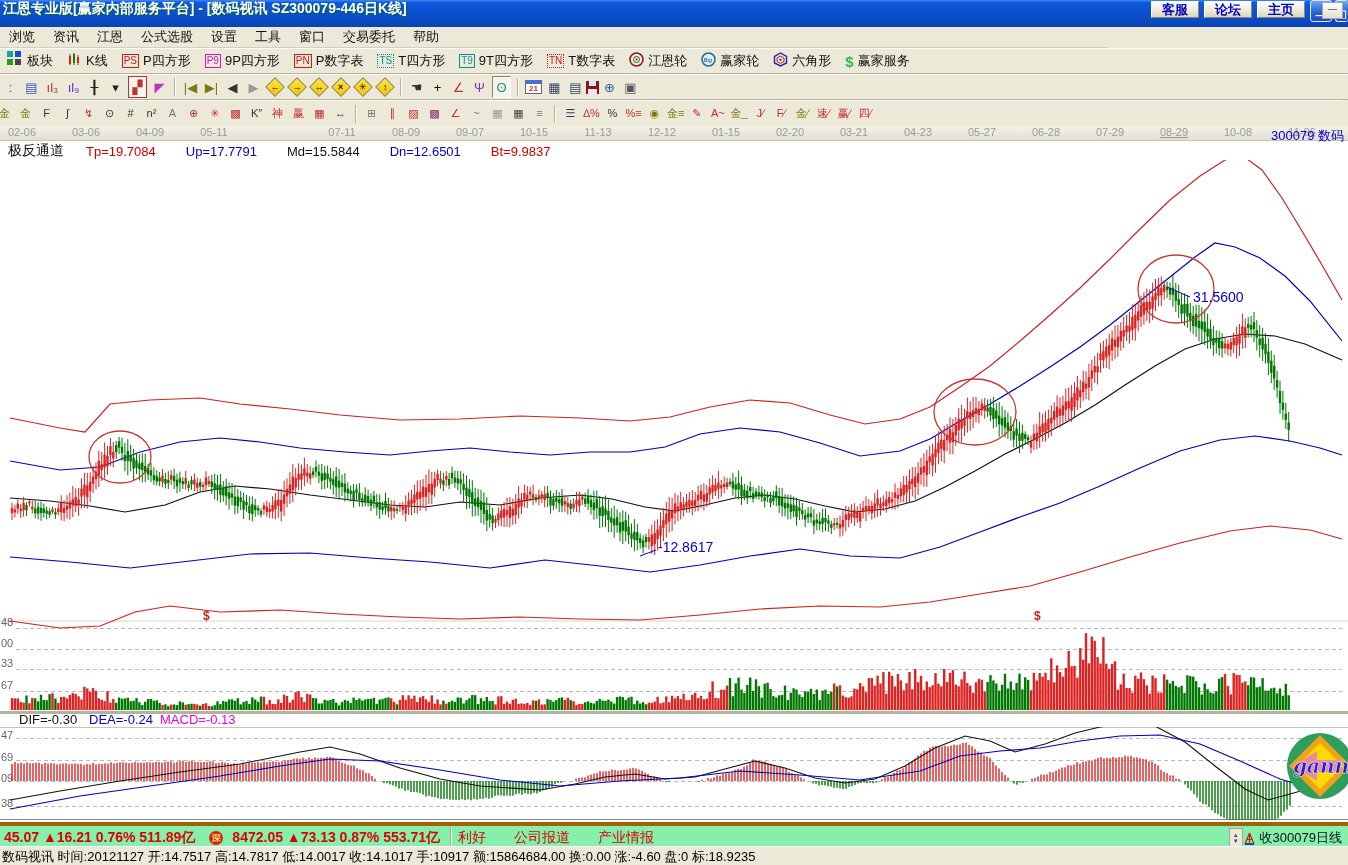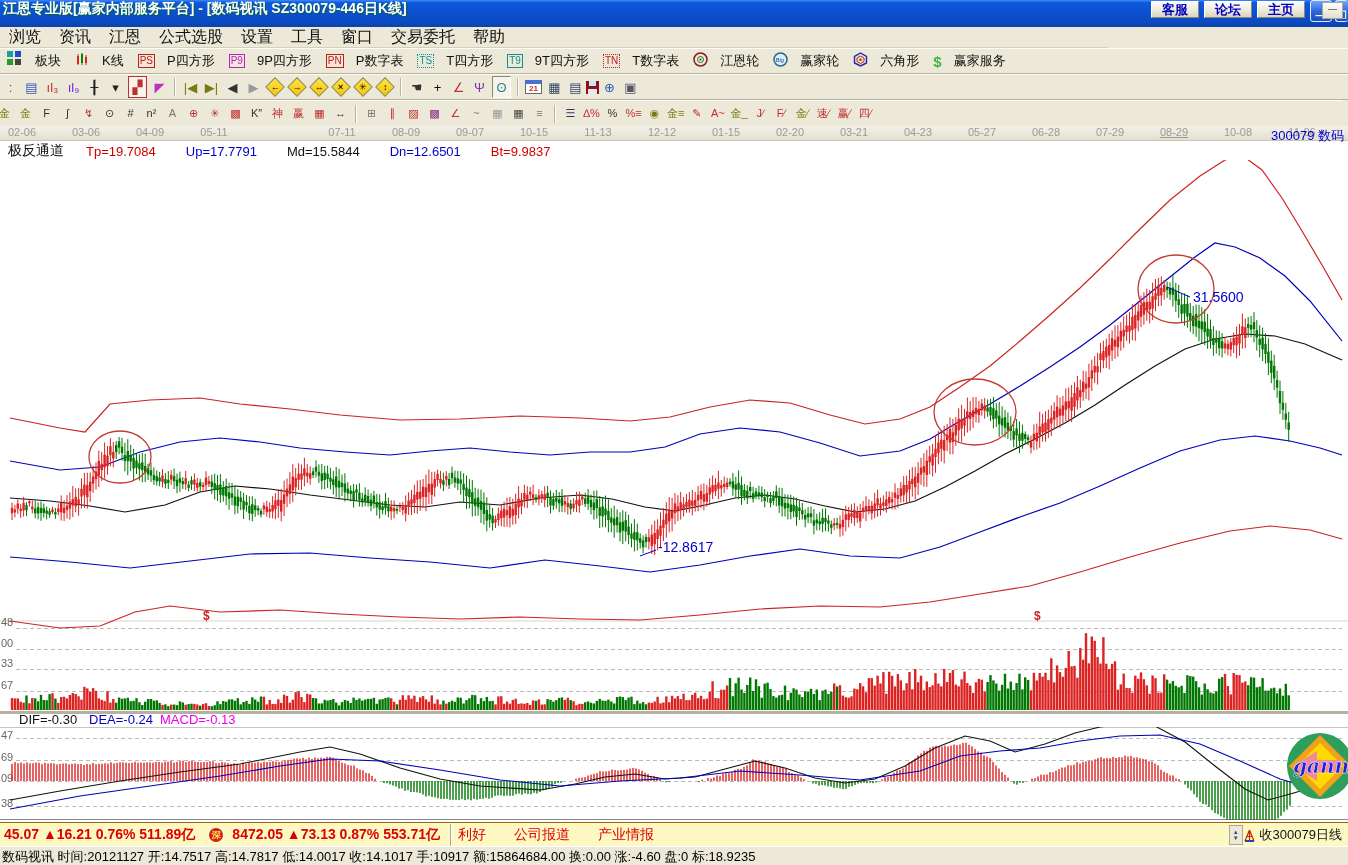--- a/index.html
+++ b/index.html
@@ -14,31 +14,31 @@
   .tb-spacer{flex:1}
   .hdr-btn{height:21px;line-height:19px;padding:0 10px;margin-right:5px;font-size:13px;color:#0000c0;
     background:linear-gradient(180deg,#fdfdf8,#ece9d8 60%,#d8d4bf);border:1px solid #fff;
     border-right-color:#8a8774;border-bottom-color:#8a8774;font-weight:bold;cursor:default}
   .win-btn{width:20px;height:20px;margin-right:3px;border-radius:3px;color:#fff;font-size:11px;
     background:linear-gradient(180deg,#6ea7f7,#2a63d8 55%,#1b4fc0);border:1px solid #dfeaff;
     display:inline-flex;align-items:flex-end;justify-content:center;line-height:1}
   .win-btn.clipped{width:12px;overflow:hidden;margin-right:0;border-right:none}
   
   .menubar{position:absolute;left:0;top:27px;width:1108px;height:20px;background:#ece9d8;
-    display:flex;align-items:center;font-size:16px;border-bottom:1px solid #d4d0bd}
+    display:flex;align-items:center;font-size:13px;border-bottom:1px solid #d4d0bd}
   .mi{padding:0 9px;color:#111}
   .child-min{position:absolute;right:5px;top:2px;width:19px;height:15px;font-size:9px;line-height:13px;
     text-align:center;background:linear-gradient(180deg,#fff,#e2dfcb);border:1px solid #aca899;color:#333}
   
   .toolbar{position:absolute;left:0;width:1348px;background:#ece9d8;display:flex;align-items:center;
     border-top:1px solid #fdfcf7;border-bottom:1px solid #b5b2a0;white-space:nowrap;overflow:hidden}
   #tb1{top:48px;height:24px;font-size:13px}
   #tb2{top:74px;height:24px}
   #tb3{top:100px;height:25px;margin-left:-6px}
-  .tool{display:inline-flex;align-items:center;gap:12px;padding:0 7px;color:#111;height:22px}
+  .tool{display:inline-flex;align-items:center;gap:4px;padding:0 7px;color:#111;height:22px}
   .badge{font-size:10px;font-weight:normal;padding:0 1px;line-height:12px}
   .blocks{width:6px;height:6px;background:#16a0a8;box-shadow:8px 0 0 #2348c8,0 8px 0 #2a9a2a,8px 8px 0 #444;
     margin:-8px 10px 6px 0}
   .gi{display:inline-flex;align-items:center;justify-content:center;min-width:17px;height:20px;
     margin:0 2px;font-size:13px;line-height:1}
   .gi.small{font-size:11px}
   .boxed{border:1px solid #c03030;background:#f7f4ea}
   .pressed{border:1px solid #8a8774;border-right-color:#fff;border-bottom-color:#fff;background:#f5f3ea}
   .dia{width:12px;height:12px;background:linear-gradient(135deg,#ffe24a,#f7c400);border:1px solid #8a8a4a;
     transform:rotate(45deg);display:inline-flex;align-items:center;justify-content:center;margin:0 4px}
@@ -56,22 +56,22 @@
     border-bottom:1px solid #c9c6b6;font-size:11px;color:#9a9a96}
   .dates span{position:absolute;top:0;width:56px;text-align:center}
   .ind-header{position:relative;height:20px;background:#fff;font-size:13px;display:flex;align-items:center}
   .ind-name{color:#111;margin:0 22px 0 8px;font-size:14px}
   .ind-val{margin-right:30px}
   .symbol-label{position:absolute;right:4px;top:1px;color:#0000d0;font-size:13px;white-space:nowrap}
   .marker-triangle{position:absolute;left:830px;top:147px;font-size:9px;color:#111}
   #chart{position:absolute;left:0;top:34px}
   .gann-logo{position:absolute;left:1285px;top:605px;width:70px;height:70px}
   
-  .ticker{position:absolute;left:0;top:822px;width:1348px;height:24px;background:#fef9c3;
-    border-top:1px solid #a16207;display:flex;align-items:center;font-size:14px;color:#dd0000;
+  .ticker{position:absolute;left:0;top:822px;width:1348px;height:24px;background:#86efac;
+    border-top:4px solid #a16207;display:flex;align-items:center;font-size:14px;color:#dd0000;
     white-space:nowrap}
   .tk-num{margin-left:4px;font-weight:bold}
   .tk-badge{width:14px;height:14px;border-radius:50%;background:#d42020;color:#ffe24a;font-size:9px;
     display:inline-flex;align-items:center;justify-content:center;margin:0 5px 0 14px;font-weight:bold}
   .tk-sep{width:1px;height:22px;background:#aca899;margin:0 6px 0 10px;border-right:1px solid #fff}
   .tk-link{color:#dd0000;margin-right:28px}
   .tk-fill{flex:1}
   .spinner{width:12px;height:18px;background:#ece9d8;border:1px solid #aca899;font-size:6px;color:#446;
     display:inline-flex;flex-direction:column;align-items:center;justify-content:center;line-height:1}
   .tk-right-label{color:#111;font-size:13px;margin:0 6px 0 4px}

